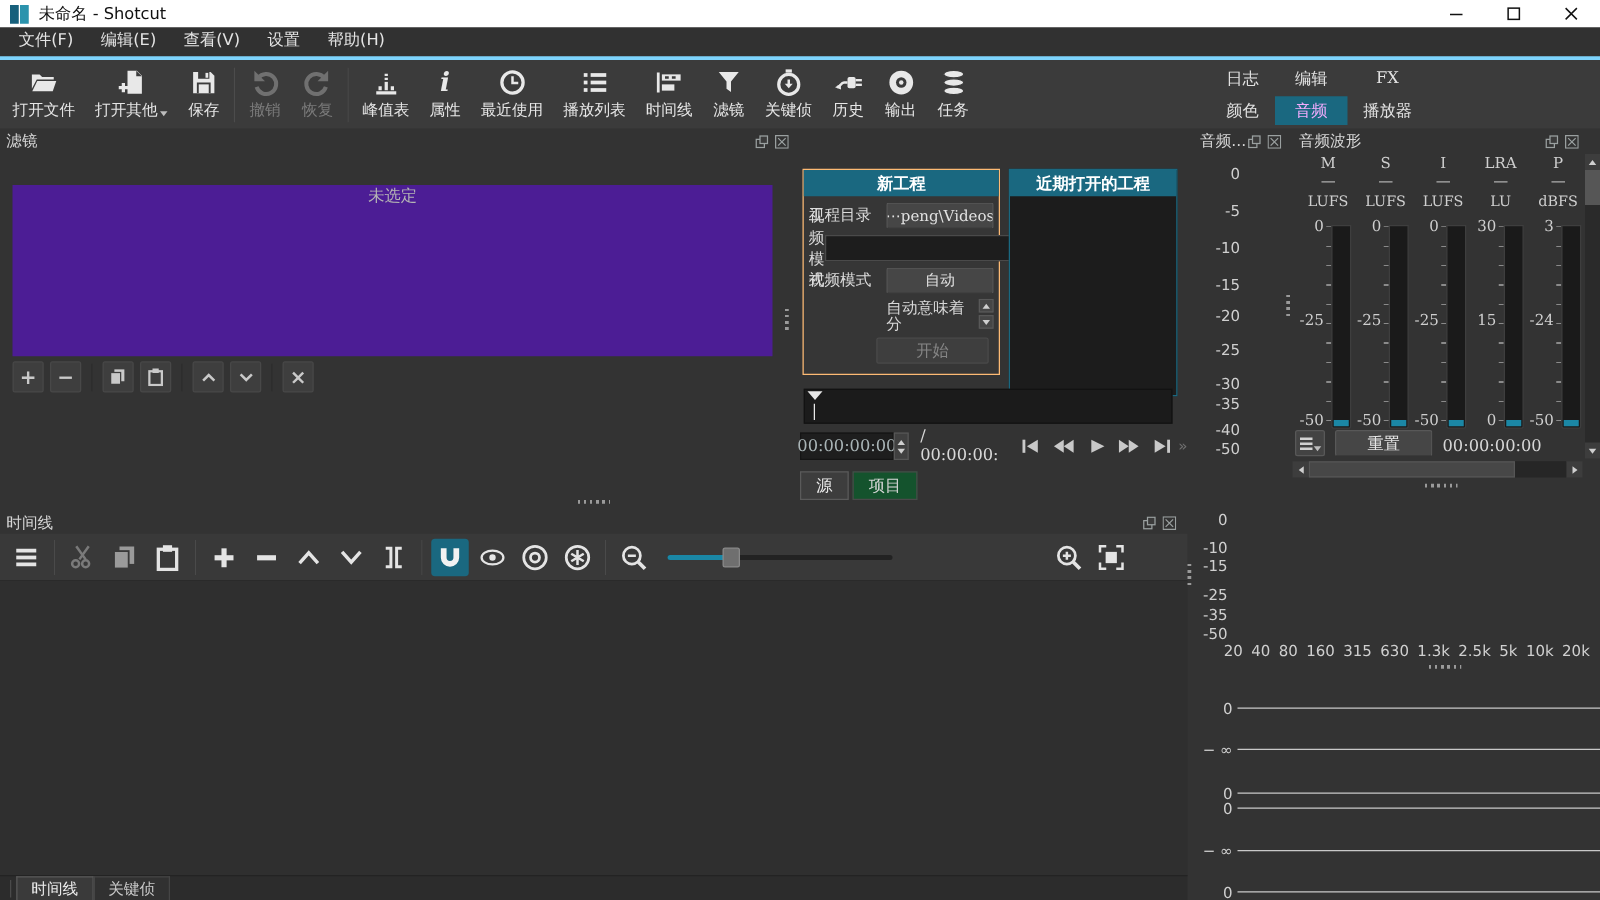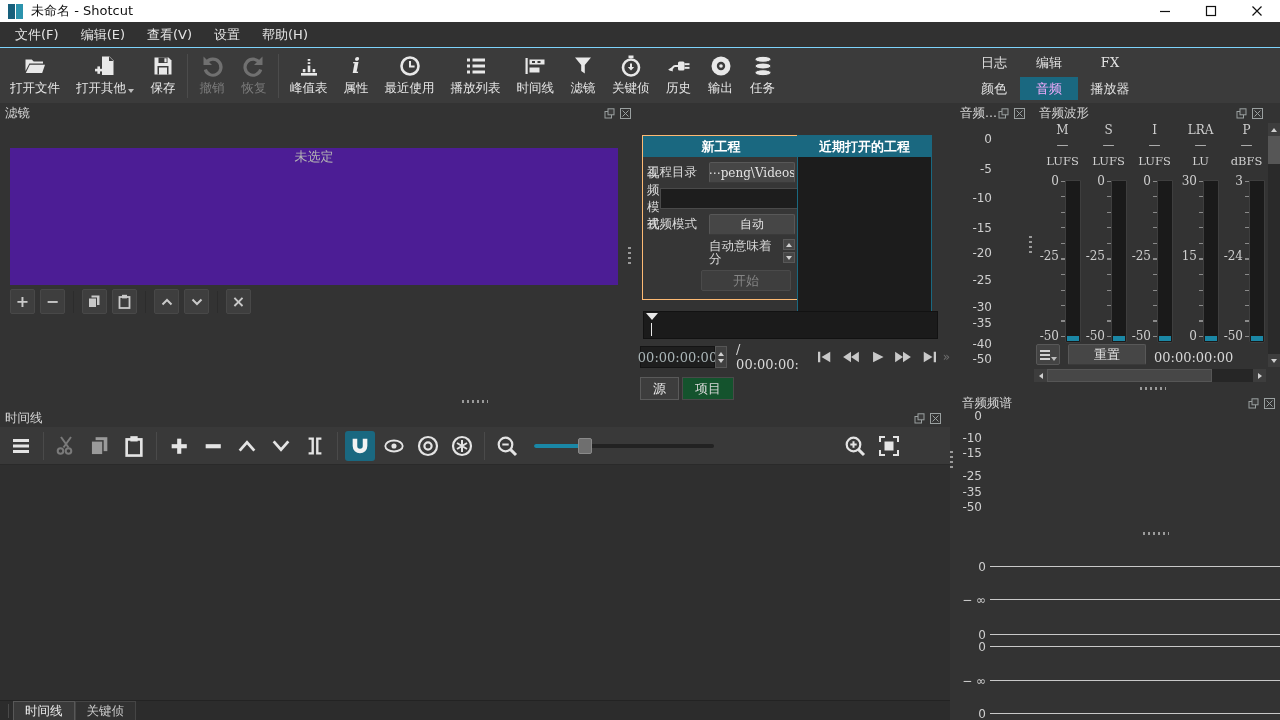--- a/index.html
+++ b/index.html
@@ -8,21 +8,21 @@
 .serif{font-family:"DejaVu Serif","Liberation Serif",serif}
 svg{display:block}
 
 .titlebar{position:absolute;top:0;left:0;right:0;height:22px;background:#fff;color:#000;display:flex;align-items:center;padding-left:8px}
 .app-icon{width:15px;height:15px;display:inline-flex;gap:1px;margin-right:8px}
 .app-icon i{flex:1;background:#17607c}.app-icon i.b{background:#2b93ad}
 .titlebar .ttl{font-size:13px;color:#111}
 .win-controls{margin-left:auto;display:flex;height:100%}
 .wc{width:46px;display:flex;align-items:center;justify-content:center}
 
-.menubar{position:absolute;top:22px;left:0;right:0;height:26px;background:#313131;border-bottom:1px solid #7dd3fc;display:flex;align-items:center;padding-left:4px}
+.menubar{position:absolute;top:22px;left:0;right:0;height:26px;background:#313131;border-bottom:3px solid #7dd3fc;display:flex;align-items:flex-end;padding-left:4px}
 .menu-item{padding:4px 11px;font-size:13px;color:#e4e4e4}
 
 .toolbar{position:absolute;top:48px;left:0;right:0;height:55px;background:#3b3b3b;display:flex;align-items:flex-end;padding:2px 2px 4px}
 .tb-btn{display:flex;flex-direction:column;align-items:center;justify-content:flex-end;gap:2px;padding:2px 8px;height:49px;color:#e6e6e6;font-size:12.5px;white-space:nowrap}
 .tb-btn.disabled{color:#7b7b7b}
 .tb-sep{width:1px;height:44px;background:#2c2c2c;border-right:1px solid #4c4c4c;margin:0 3px 1px}
 .tb-lbl{display:flex;align-items:center;gap:2px}
 .dd-caret{width:0;height:0;border-left:3.5px solid transparent;border-right:3.5px solid transparent;border-top:4px solid #bdbdbd;margin-top:4px}
 .icon-i{font-family:"DejaVu Serif","Liberation Serif",serif;font-style:italic;font-weight:bold;font-size:21px;line-height:24px;color:#e8e8e8}
 .layout-tabs{position:absolute;top:51px;left:968px;display:grid;grid-template-columns:52px 58px 64px;grid-auto-rows:23px;row-gap:3px;column-gap:0}
@@ -47,21 +47,21 @@
 .np-lab{width:62px;font-size:12.5px;color:#dcdcdc}
 .np-btn{flex:1;height:21px;background:#464646;border:1px solid #585858;border-bottom-color:#3a3a3a;border-radius:2px;color:#e2e2e2;display:flex;align-items:center;justify-content:center;font-size:12px;overflow:hidden;white-space:nowrap}
 .np-input{flex:1;height:21px;background:#1d1d1d;border:1px solid #4a4a4a;color:#ddd;font-size:12px;padding:0 3px}
 .np-noterow{display:flex;margin:4px 4px 0 66px;height:26px;overflow:hidden}
 .np-note{flex:1;line-height:13px;font-size:12.5px;color:#d8d8d8;overflow:hidden}
 .np-spin{display:flex;flex-direction:column;gap:2px;margin-left:1px}
 .sp{width:12px;height:11px;background:#464646;border:1px solid #585858;display:flex;align-items:center;justify-content:center}
 .tri-u{width:0;height:0;border-left:3.5px solid transparent;border-right:3.5px solid transparent;border-bottom:4px solid #cfcfcf}
 .tri-d{width:0;height:0;border-left:3.5px solid transparent;border-right:3.5px solid transparent;border-top:4px solid #cfcfcf}
 .start-btn{position:absolute;left:58px;bottom:8px;width:90px;height:21px;background:#3e3e3e;border:1px solid #4a4a4a;border-radius:2px;color:#858585;display:flex;align-items:center;justify-content:center;font-size:13px}
-.rec-panel{position:absolute;left:157px;top:32px;width:135px;height:182px;border:1px solid #1a6880;background:#1c1c1c}
+.rec-panel{position:absolute;left:167px;top:32px;width:135px;height:182px;border:1px solid #1a6880;background:#1c1c1c}
 .rec-head{height:21px;background:#1a6880;color:#fff;font-weight:bold;font-size:13px;display:flex;align-items:center;justify-content:center}
 .scrubber{position:absolute;left:3px;top:208px;width:295px;height:28px;background:#1b1b1b;border:1px solid #121212}
 .playhead{position:absolute;left:2px;top:1px;width:0;height:0;border-left:6px solid transparent;border-right:6px solid transparent;border-top:7px solid #e8e8e8}
 .caret{position:absolute;left:7px;top:11px;width:1px;height:13px;background:#e8e8e8}
 .pc-row{position:absolute;left:0;top:242px;width:310px;height:24px;display:flex;align-items:center}
 .tc-box{width:75px;height:22px;background:#1e1e1e;border:1px solid #141414;color:#a9b4b6;font-size:13px;display:flex;align-items:center;justify-content:center}
 .tc-spin{width:13px;height:22px;background:#404040;border:1px solid #565656;display:flex;flex-direction:column;align-items:center;justify-content:center;gap:3px}
 .dur{margin-left:9px;font-size:13px;color:#d8d8d8}
 .transport{margin-left:11px;display:flex;gap:1px}
 .tr-btn{width:25px;height:22px;display:flex;align-items:center;justify-content:center}
@@ -769,45 +769,41 @@
           </span>
         <span class="ar">
             <i class="tri-r"></i>
           </span>
       </div>
     </div>
 
     <span class="hdots" style="left:185px;top:284px"></span>
 
     <div class="spec-panel">
-      <div class="panel-h" style="padding-left:4px">
-        <span>音频频谱</span>
-        <span class="ph-btns">
-          <span>
-              <svg width="11" height="11" viewBox="0 0 11 11">
-                <rect x="1" y="3.5" width="6.5" height="6.5" fill="none" stroke="#9aa0a0"></rect>
-                <rect x="4" y="0.8" width="6" height="6" fill="#3b3b3b" stroke="#9aa0a0"></rect>
-              </svg>
-            </span>
-          <span>
-              <svg width="11" height="11" viewBox="0 0 11 11">
-                <rect x="0.5" y="0.5" width="10" height="10" fill="none" stroke="#9aa0a0"></rect>
-                <path d="M2.5 2.5l6 6M8.5 2.5l-6 6" stroke="#9aa0a0"></path>
-              </svg>
-            </span>
-        </span>
-      </div>
       <div class="sp-scale">
         <span class="v0">0</span>
         <span class="v1">-10</span>
         <span class="v2">-15</span>
         <span class="v3">-25</span>
         <span class="v4">-35</span>
         <span class="v5">-50</span>
       </div>
+      <div class="freq-row">
+        <span>20</span>
+        <span>40</span>
+        <span>80</span>
+        <span>160</span>
+        <span>315</span>
+        <span>630</span>
+        <span>1.3k</span>
+        <span>2.5k</span>
+        <span>5k</span>
+        <span>10k</span>
+        <span>20k</span>
+      </div>
     </div>
 
     <span class="hdots" style="left:188px;top:429px"></span>
 
     <div class="wave-panel">
       <div class="w-row" style="top:27px">
           <span class="w-lab">0</span>
           <span class="w-line"></span>
         </div>
       <div class="w-row" style="top:60px">

